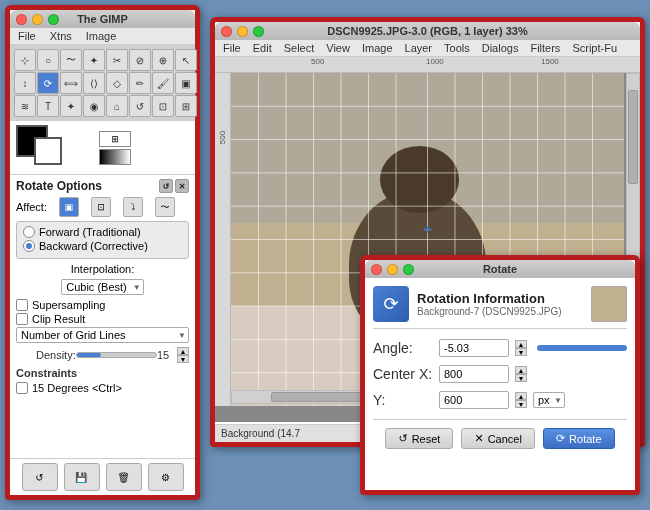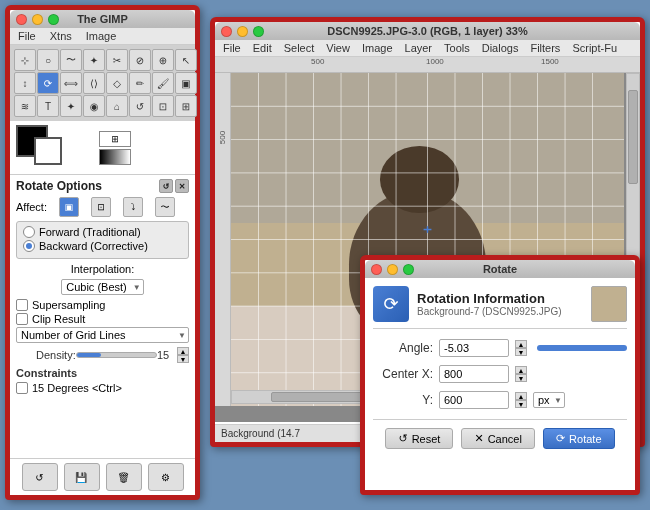--- a/index.html
+++ b/index.html
@@ -520,24 +520,23 @@
       border-radius: 2px;
     }
 
     .field-row {
       display: flex;
       align-items: center;
       margin-bottom: 8px;
       gap: 6px;
     }
     .field-label {
-      font-size: 12px;
+      font-size: 14px;
       color: #333;
       min-width: 60px;
-      text-align: right;
     }
     .field-input {
       background: white;
       border: 1px solid #aaa;
       border-radius: 2px;
       padding: 2px 4px;
       font-size: 11px;
       width: 70px;
     }
     .field-slider-area {

